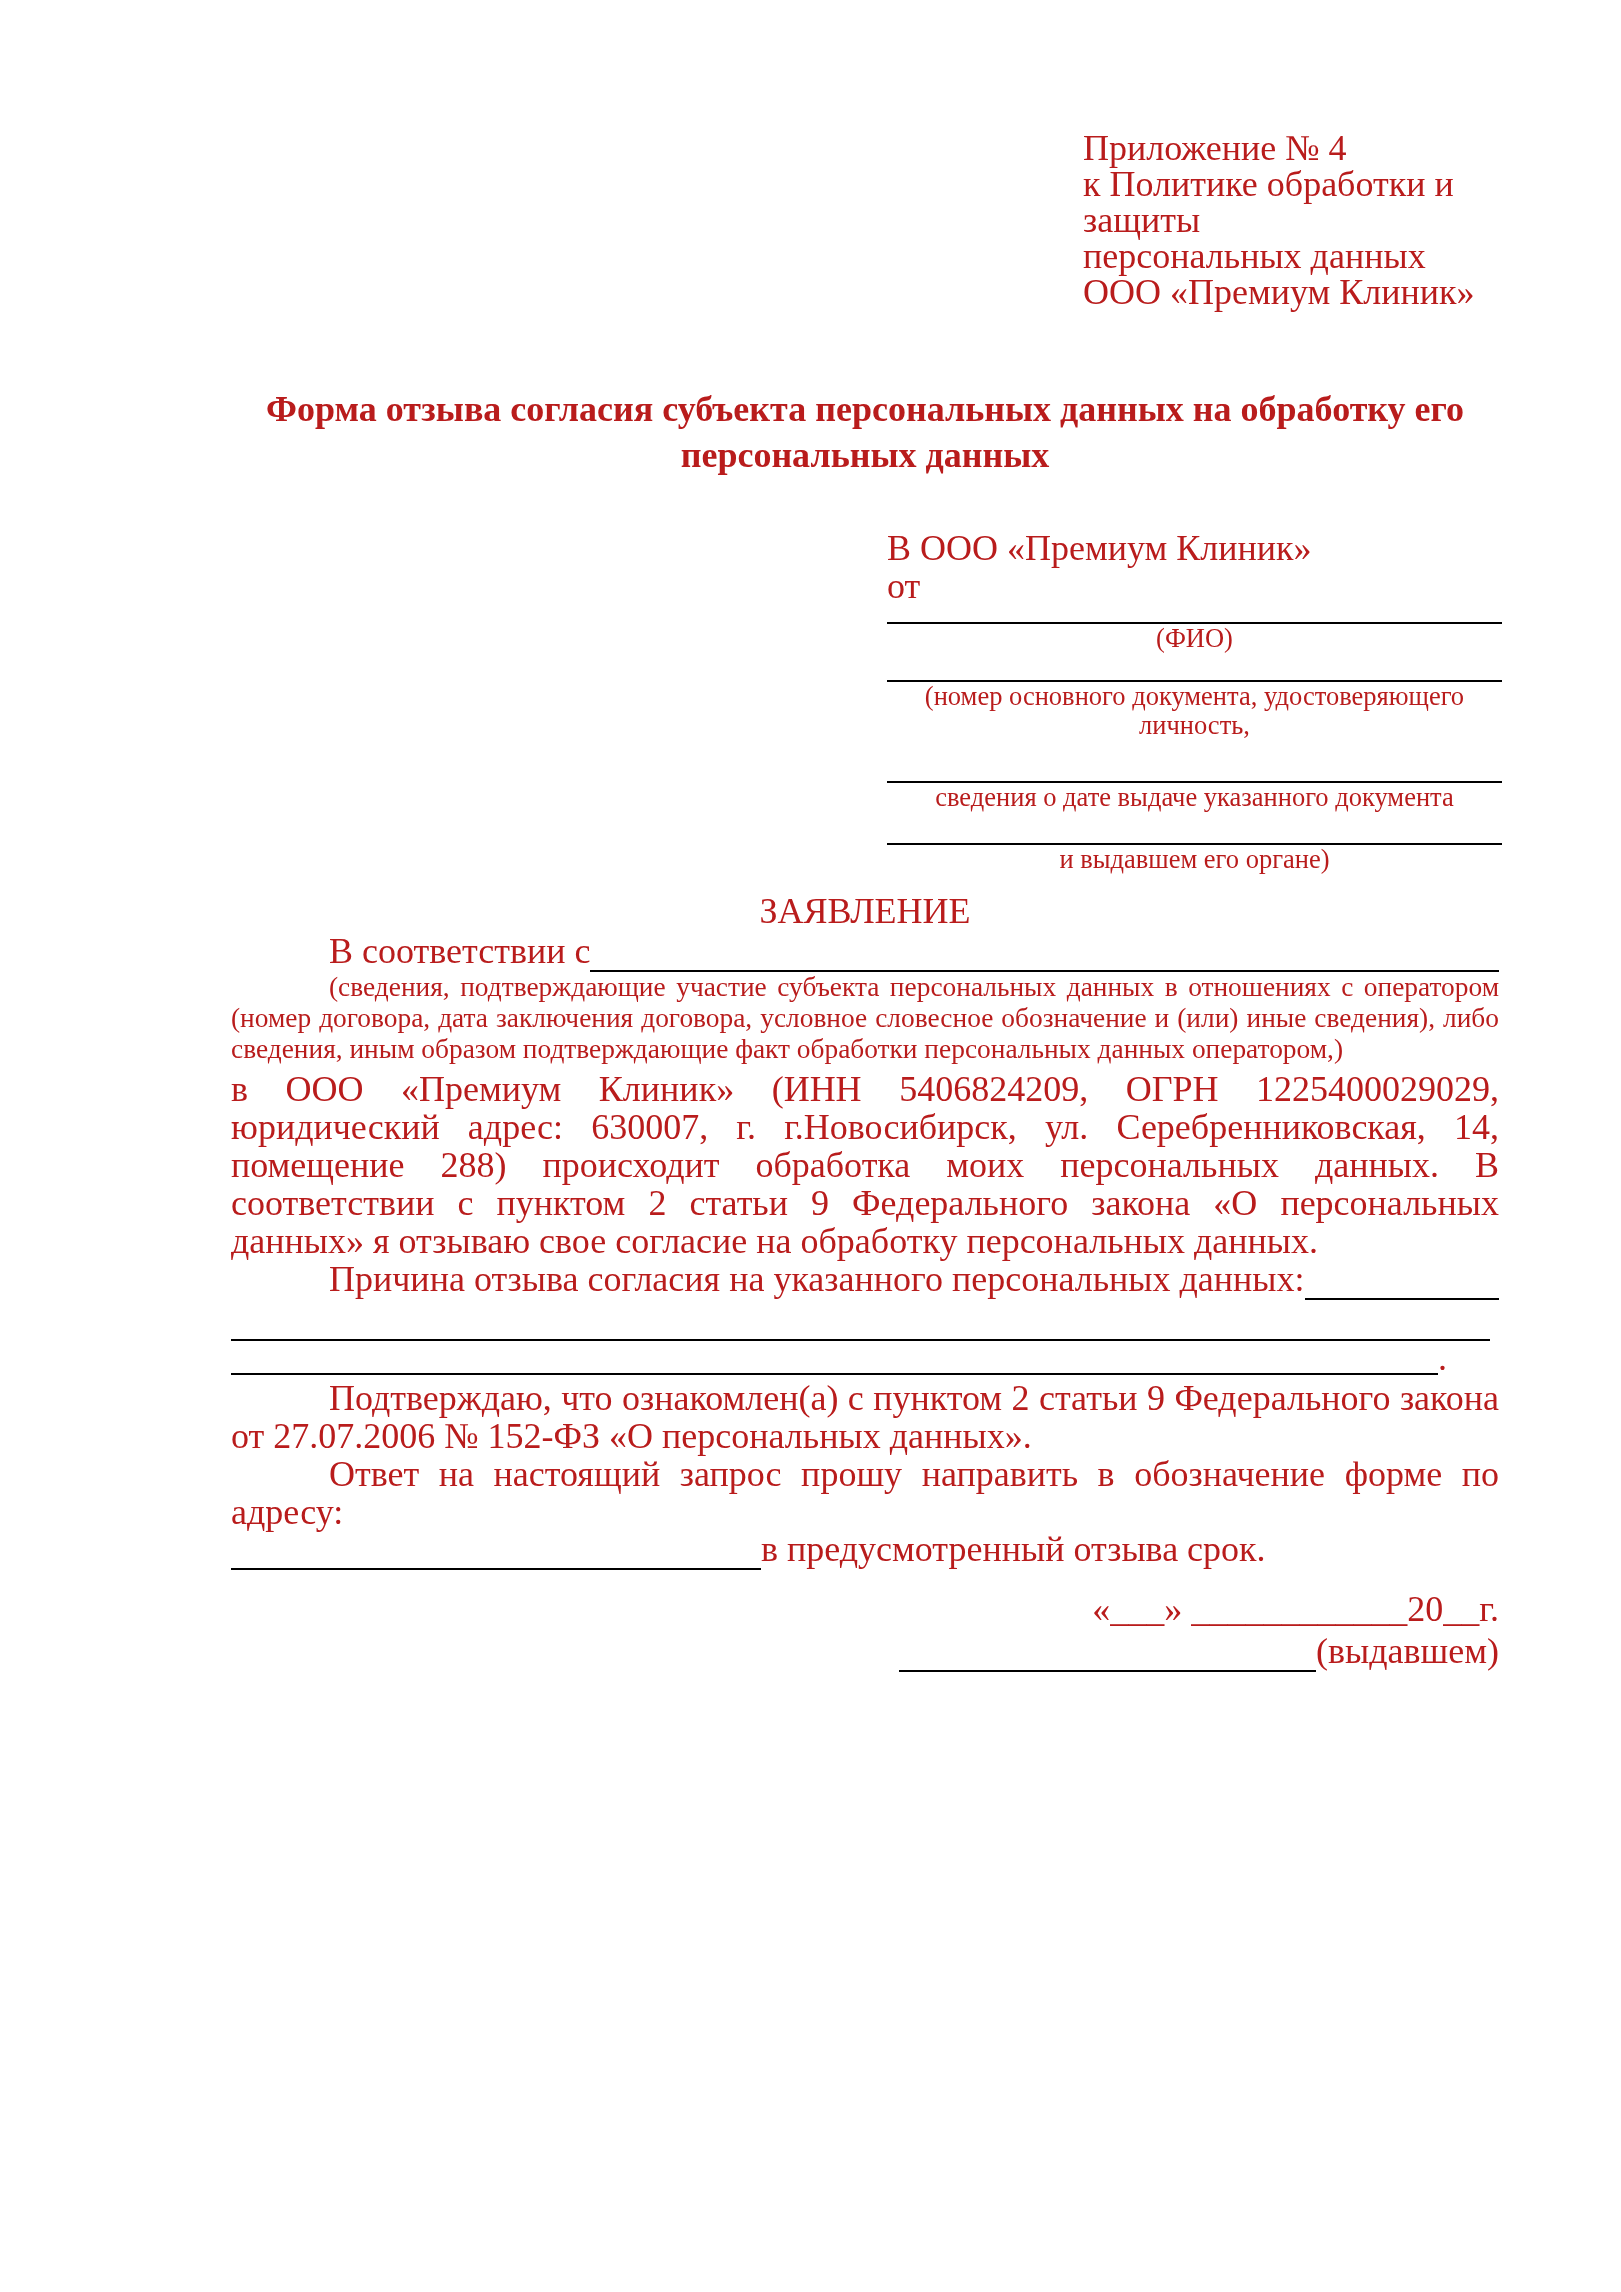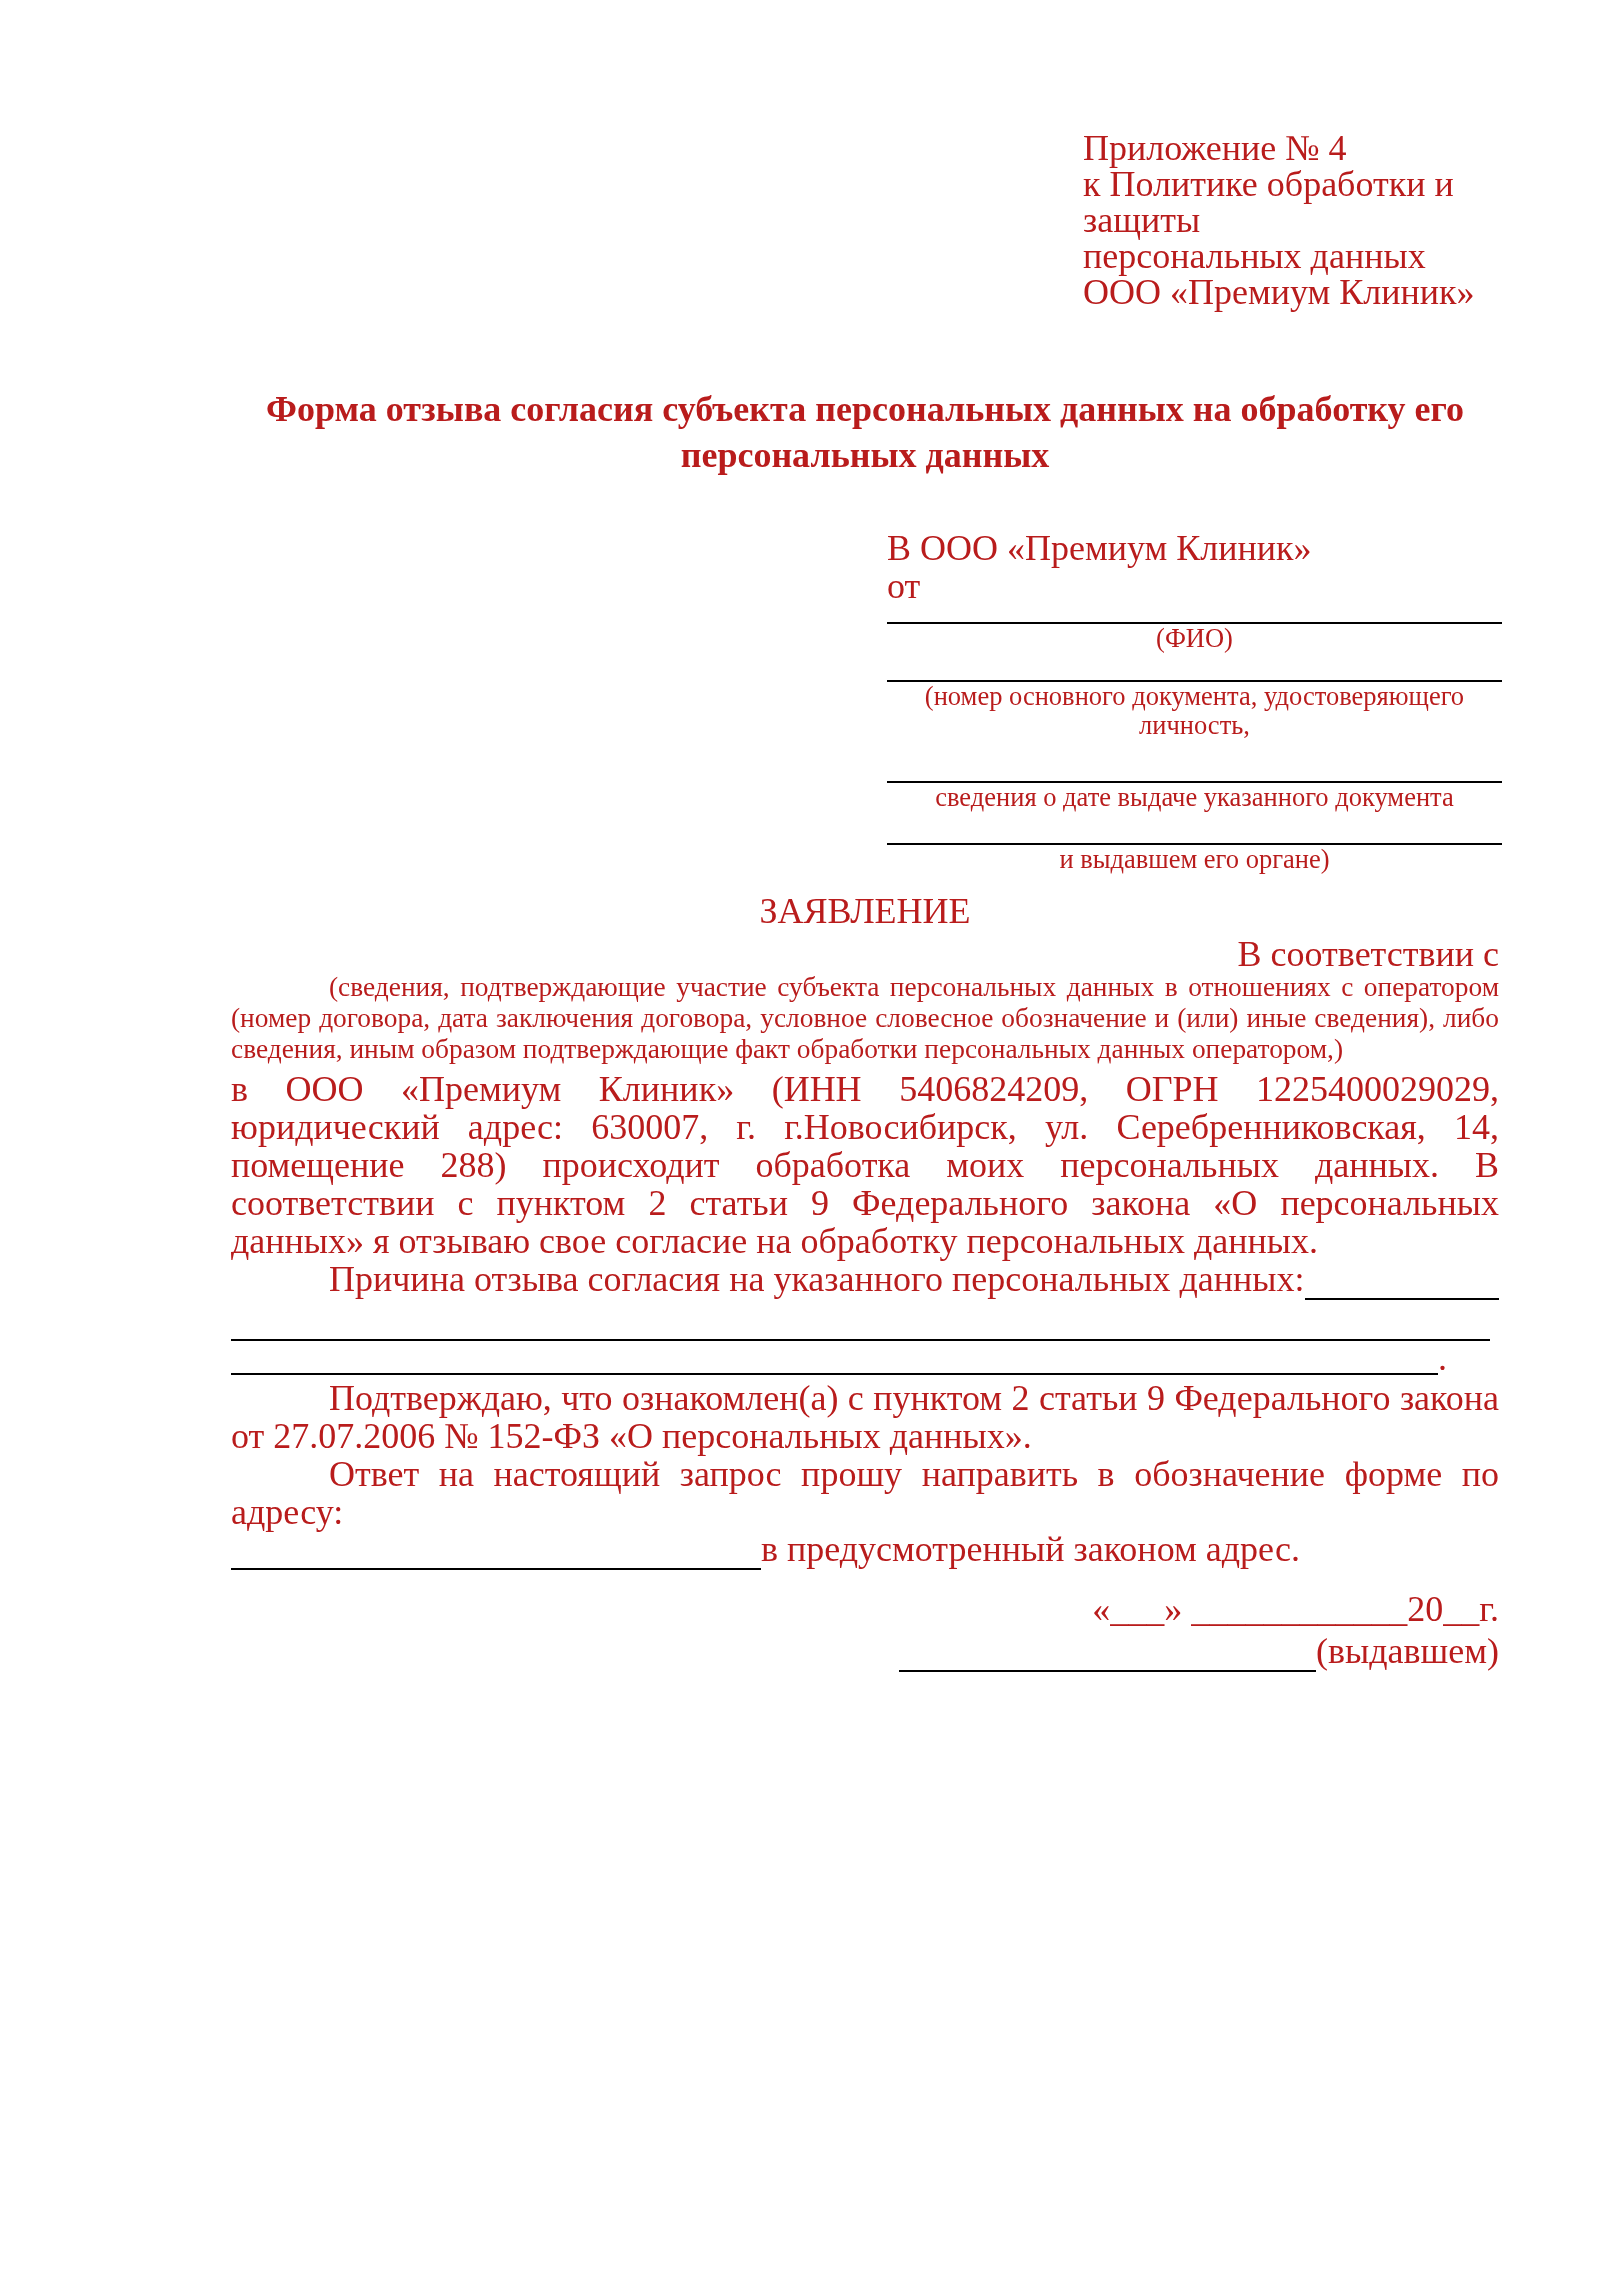--- a/index.html
+++ b/index.html
@@ -31,21 +31,21 @@
   .u2 { height: 27.4px; }
   .u3 { height: 41px; }
   .u4 { height: 31px; }
   .cap { font-size: 26.5px; line-height: 29px; text-align: center; }
 
   
   .statement-heading { left: 231px; top: 890px; width: 1268px; text-align: center; }
 
   
   .content { left: 231px; top: 933px; width: 1268px; }
-  .accord-row { display: flex; align-items: flex-end; height: 39px; flex-direction: column; }
+  .accord-row { display: flex; align-items: flex-end; height: 39px; }
   .accord-label { white-space: nowrap; padding-left: 98px; }
   .flex-fill { flex: 1 1 auto; border-bottom: 2.9px solid #000; height: 35px; }
   .small-print { font-size: 27.4px; line-height: 31px; text-align: justify; text-indent: 98px; }
   .main-para { line-height: 38px; text-align: justify; margin-top: 4.9px; }
   .reason-row { display: flex; align-items: flex-end; height: 40px; }
   .reason-label { white-space: nowrap; padding-left: 98px; }
   .blank-row-1 { height: 39px; width: 1259px; border-bottom: 2.9px solid #000; }
   .blank-row-2 { display: flex; align-items: flex-end; height: 34px; line-height: 34px; }
   .blank-row-2 .seg { width: 1207px; border-bottom: 2.9px solid #000; height: 31px; }
   .confirm-para { line-height: 38px; text-align: justify; text-indent: 98px; margin-top: 4px; }
@@ -114,21 +114,21 @@
       <span class="seg"></span>
       <span>.</span>
     </div>
 
     <div class="confirm-para">Подтверждаю, что ознакомлен(а) с пунктом 2 статьи 9 Федерального закона от 27.07.2006 № 152-ФЗ «О персональных данных».</div>
 
     <div class="reply-para">Ответ на настоящий запрос прошу направить в обозначение форме по адресу:</div>
 
     <div class="reply-row">
       <span class="addr-seg"></span>
-      <span class="reply-tail">в предусмотренный законом адрес.</span>
+      <span class="reply-tail">в предусмотренный отзыва срок.</span>
     </div>
 
   </div>
 
   <div class="abs footer-row">
     <span class="nowrap">«___» ____________20__г.</span>
     <span class="sig-group">
       <span class="sig-seg"></span>
       <span class="nowrap">(выдавшем)</span>
     </span>

